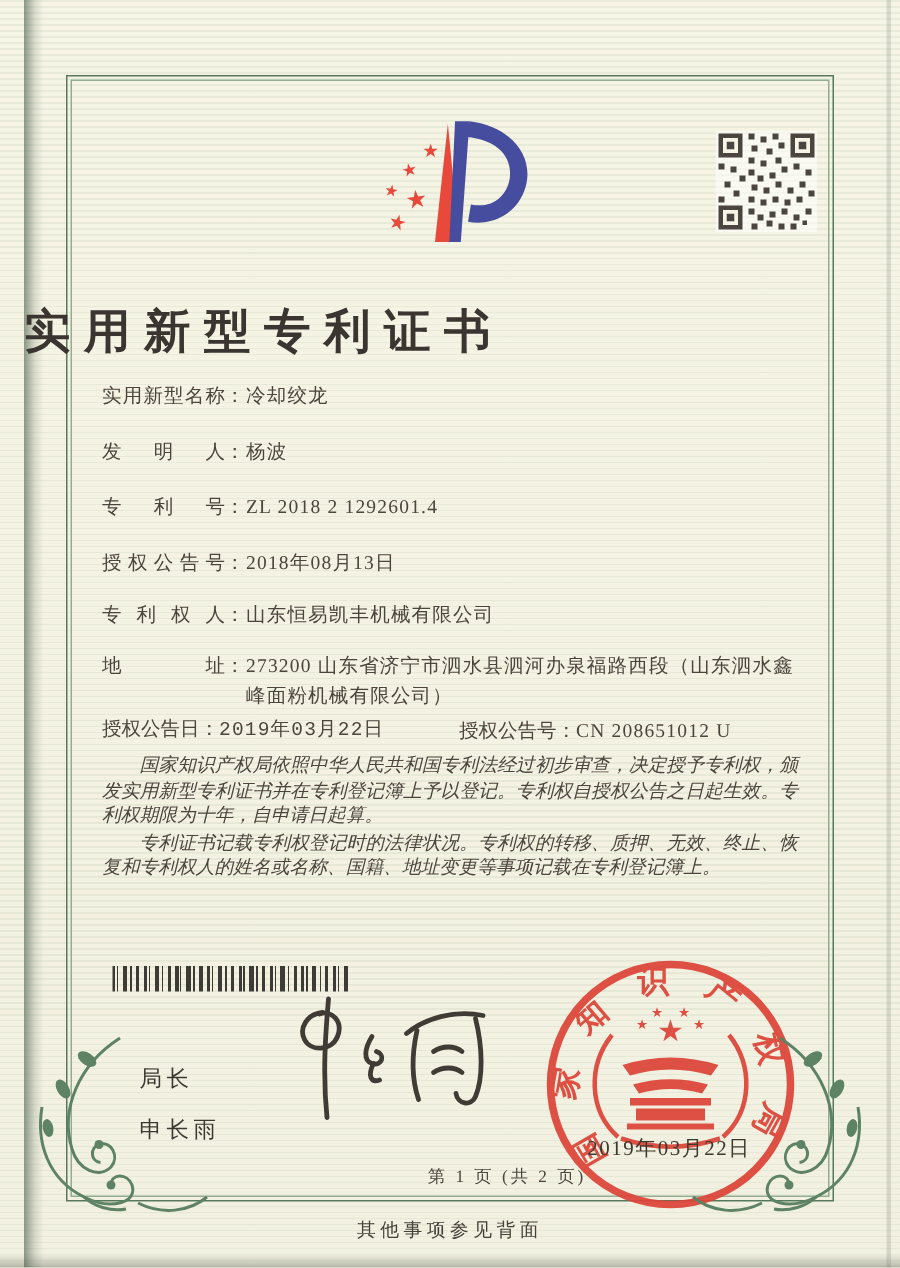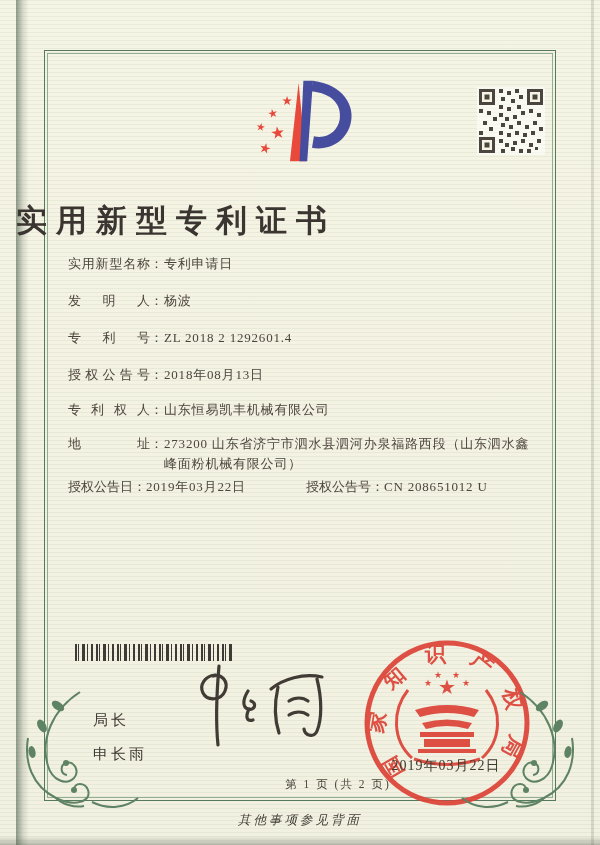--- a/index.html
+++ b/index.html
@@ -34,21 +34,21 @@
 
   .title{position:absolute;left:0;top:184px;width:100%;text-align:left;
     font-size:31px;font-weight:600;letter-spacing:9px;color:#3a3530;margin:16px;}
 
   .row{position:absolute;left:68px;right:62px;display:flex;font-size:13px;color:#4c453d;line-height:1.5;}
   .row-label{display:inline-block;width:82px;text-align:justify;text-align-last:justify;flex:0 0 82px;}
   .row-colon{flex:0 0 14px;}
   .row-value{flex:1;letter-spacing:0.8px;}
   .r1{top:254px}.r2{top:291px}.r3{top:328px}.r4{top:365px}.r5{top:400px}.r6{top:434px}.r7{top:477px}
   .grant-pair{display:flex;}
-  .grant-left{flex:0 0 238px;}
+  .grant-left{flex:0 0 238px;font-family:Liberation Mono, monospace;}
 
   .paras{position:absolute;left:68px;right:68px;top:502px;font-size:12.5px;line-height:16.5px;
     color:#4b453e;text-align:justify;font-style:italic;}
   .paras p{margin:0 0 2px 0;text-indent:2em;}
 
   .barcode{position:absolute;left:75px;top:644px;width:158px;height:17px;
     background:repeating-linear-gradient(90deg,
       #3e3b36 0 2px, rgba(0,0,0,0) 2px 3px,
       #3e3b36 3px 4px, rgba(0,0,0,0) 4px 7px,
       #3e3b36 7px 10px, rgba(0,0,0,0) 10px 12px,
@@ -59,21 +59,21 @@
     font-size:15px;color:#3c3833;letter-spacing:3px;line-height:34px;font-weight:500;margin-top:15px;}
   .signature{position:absolute;left:185px;top:660px;}
 
   .seal{position:absolute;left:352px;top:628px;opacity:0.93;}
   .seal-date{position:absolute;left:360px;top:757px;width:172px;text-align:center;
     font-size:14px;color:#3e392f;letter-spacing:1px;z-index:3;}
 
   .footer-page{position:absolute;left:0;top:777px;width:100%;text-align:center;
     font-size:11.5px;color:#4b463f;letter-spacing:2px;padding-left:38px;}
   .footer-note{position:absolute;left:0;top:812px;width:100%;text-align:center;
-    font-size:12.5px;color:#45403a;letter-spacing:3px;font-style:italic;}
+    font-size:12.5px;color:#45403a;letter-spacing:3px;}
 
   .flourish{position:absolute;z-index:2;}
   .fl-left{left:22px;top:690px;}
   .fl-right{left:458px;top:690px;transform:scaleX(-1);}
 </style>
 </head>
 <body>
 
 <div class="page">
 
@@ -113,21 +113,21 @@
         <rect x="7.5" y="55.5" width="5" height="5"></rect>
       <path d="M22 2h4v4h-4zM30 4h4v4h-4zM38 2h4v4h-4zM24 10h4v4h-4zM34 12h4v4h-4zM42 8h4v4h-4zM22 18h4v4h-4zM30 20h4v4h-4zM40 18h4v4h-4zM2 22h4v4h-4zM10 24h4v4h-4zM16 30h4v4h-4zM6 34h4v4h-4zM12 40h4v4h-4zM2 44h4v4h-4zM22 26h4v4h-4zM28 30h4v4h-4zM36 28h4v4h-4zM44 24h4v4h-4zM52 22h4v4h-4zM60 26h4v4h-4zM24 36h4v4h-4zM32 38h4v4h-4zM40 34h4v4h-4zM48 38h4v4h-4zM56 34h4v4h-4zM62 40h4v4h-4zM22 44h4v4h-4zM30 46h4v4h-4zM38 44h4v4h-4zM46 46h4v4h-4zM54 44h4v4h-4zM22 52h4v4h-4zM28 56h4v4h-4zM36 54h4v4h-4zM44 52h4v4h-4zM52 56h4v4h-4zM60 52h4v4h-4zM24 62h4v4h-4zM34 60h4v4h-4zM42 62h4v4h-4zM50 62h4v4h-4zM58 60h3v3h-3z"></path>
     </g>
   </svg>
 
   <h1 class="title">实用新型专利证书</h1>
 
   <div class="row r1">
     <span class="row-label">实用新型名称</span>
       <span class="row-colon">：</span>
-      <span class="row-value">专利申请日</span>
+      <span class="row-value">冷却绞龙</span>
   </div>
   <div class="row r2">
     <span class="row-label">发明人</span>
       <span class="row-colon">：</span>
       <span class="row-value">杨波</span>
   </div>
   <div class="row r3">
     <span class="row-label">专利号</span>
       <span class="row-colon">：</span>
       <span class="row-value">ZL 2018 2 1292601.4</span>
@@ -153,20 +153,24 @@
         <span>：</span>
         <span class="row-value">2019年03月22日</span>
     </span>
     <span class="grant-pair">
       <span>授权公告号</span>
         <span>：</span>
         <span class="row-value">CN 208651012 U</span>
     </span>
   </div>
 
+  <div class="paras">
+    <p>国家知识产权局依照中华人民共和国专利法经过初步审查，决定授予专利权，颁发实用新型专利证书并在专利登记簿上予以登记。专利权自授权公告之日起生效。专利权期限为十年，自申请日起算。</p>
+    <p>专利证书记载专利权登记时的法律状况。专利权的转移、质押、无效、终止、恢复和专利权人的姓名或名称、国籍、地址变更等事项记载在专利登记簿上。</p>
+  </div>
 
   <div class="barcode"></div>
 
   <div class="director">
     <div>局长</div>
     <div>申长雨</div>
   </div>
 
   <svg class="signature" width="160" height="92" viewBox="0 0 160 90" xmlns="http://www.w3.org/2000/svg">
     <g fill="none" stroke="#403b35" stroke-width="3.2" stroke-linecap="round">

